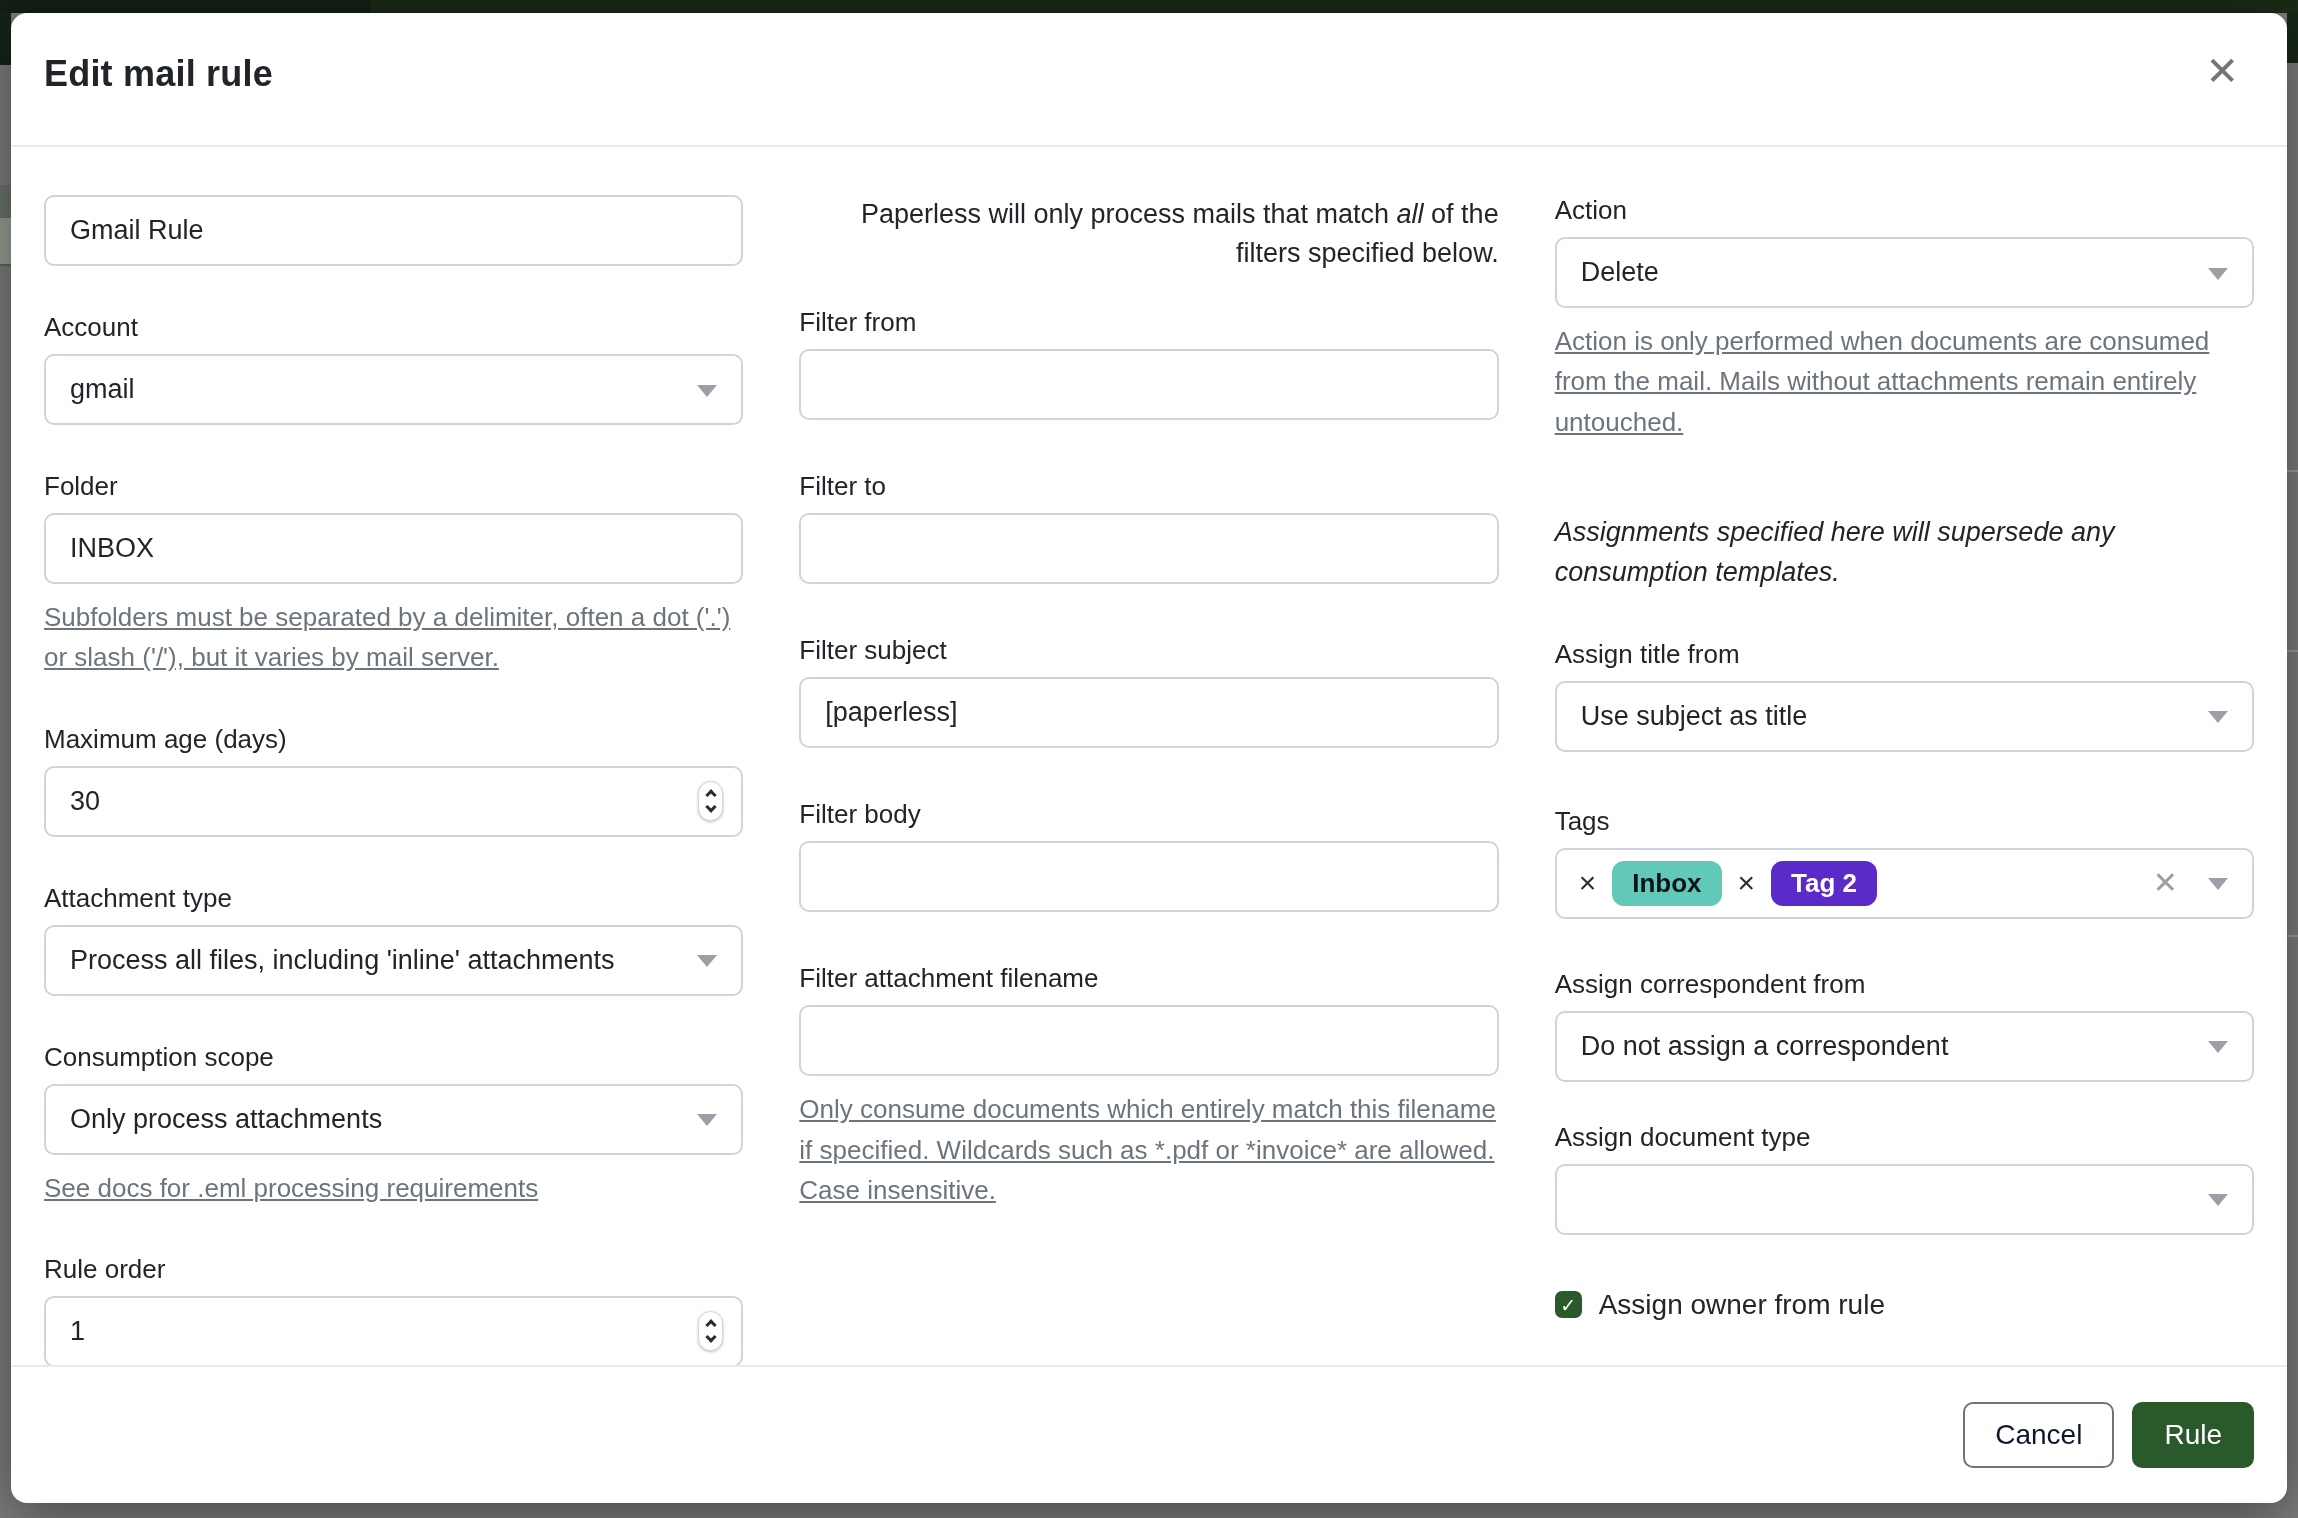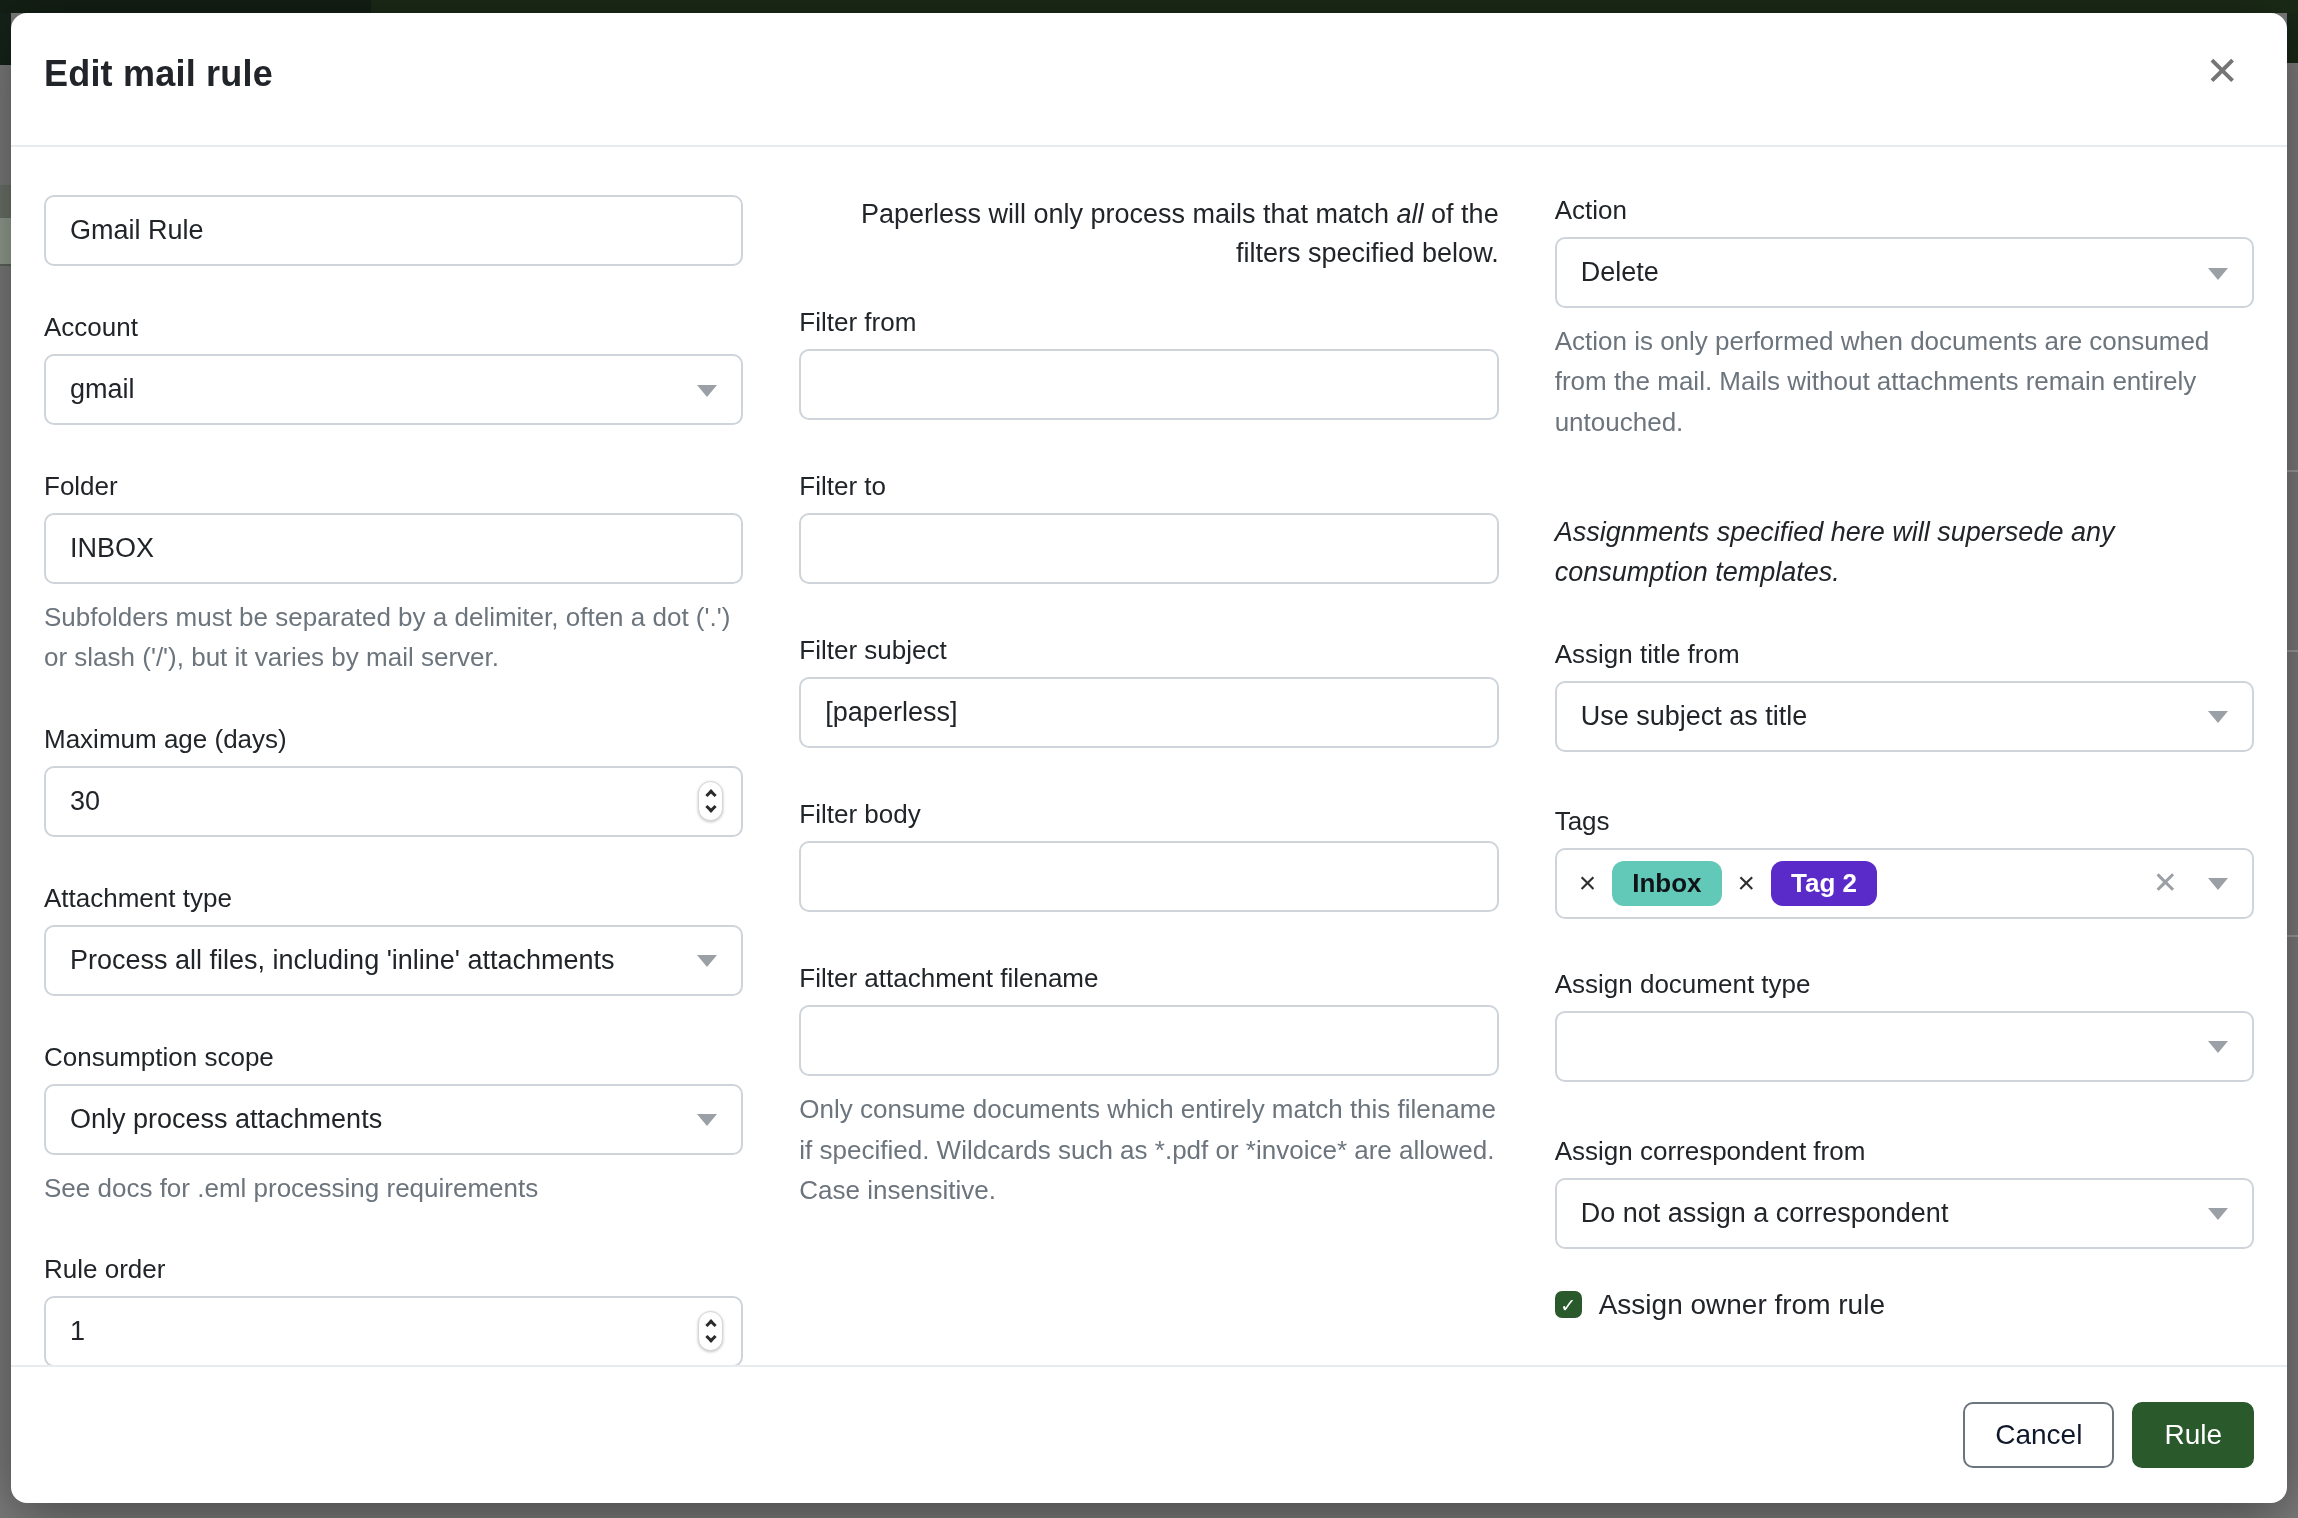--- a/index.html
+++ b/index.html
@@ -47,21 +47,21 @@
 
   .group { margin-bottom:46px; }
   .flabel { font-size:26px; color:#212529; margin-bottom:11px; }
   .control {
     position:relative; height:71px; width:100%;
     border:2px solid #ced4da; border-radius:10px; background:#fff;
     display:flex; align-items:center; padding:0 24px;
     font-size:27px; color:#212529;
   }
   input.control { outline:none; font-family:inherit; }
-  .help { font-size:26px; color:#6c757d; line-height:1.55; margin-top:13px; }
+  .help { font-size:26px; color:#6c757d; line-height:1.55; margin-top:13px;text-decoration:underline; }
 
   .caret {
     position:absolute; right:24px; top:50%; margin-top:-5px;
     width:0; height:0;
     border-left:10px solid transparent; border-right:10px solid transparent;
     border-top:12px solid #9aa0a6;
   }
 
   
   .spinner {
@@ -258,32 +258,32 @@
         <div class="control tags-control">
           <span class="tag-remove">×</span>
           <span class="tag-chip" style="background:#62c8b8;color:#101418">Inbox</span>
           <span class="tag-remove">×</span>
           <span class="tag-chip" style="background:#5b2bc9;color:#ffffff">Tag 2</span>
           <span class="tags-clear">✕</span>
           <span class="caret"></span>
         </div>
       </div>
 
+      <div class="group" style="margin-bottom:40px">
+        <div class="flabel">Assign correspondent from</div>
+        <div class="control">
+          <span>Do not assign a correspondent</span>
+          <span class="caret"></span>
+        </div>
+      </div>
+
       <div class="group" style="margin-bottom:54px">
         <div class="flabel">Assign document type</div>
         <div class="control">
           <span></span>
-          <span class="caret"></span>
-        </div>
-      </div>
-
-      <div class="group" style="margin-bottom:40px">
-        <div class="flabel">Assign correspondent from</div>
-        <div class="control">
-          <span>Do not assign a correspondent</span>
           <span class="caret"></span>
         </div>
       </div>
 
       <div class="check-row">
         <span class="checkbox">✓</span>
         <span class="check-label">Assign owner from rule</span>
       </div>
 
     </div>

